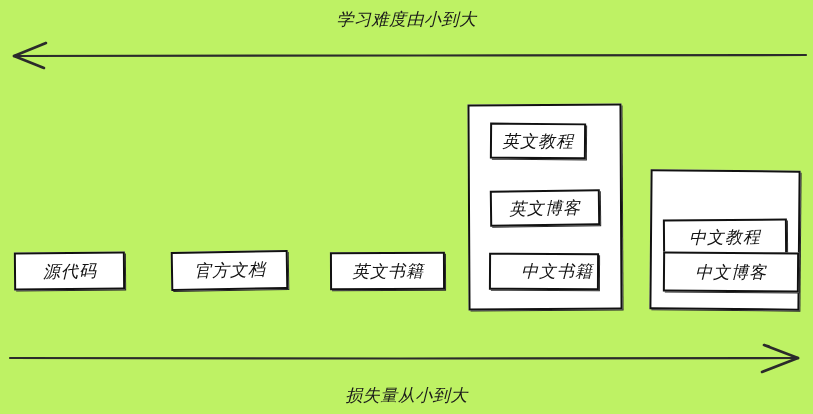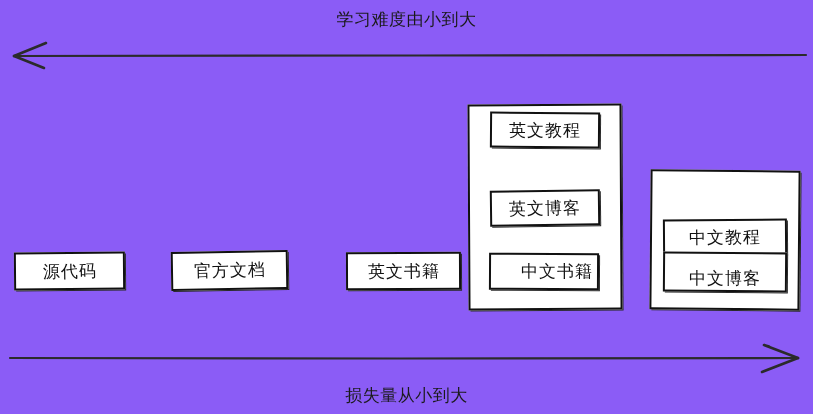--- a/index.html
+++ b/index.html
@@ -7,22 +7,23 @@
     padding: 0;
     background: #ffffff;
   }
   body {
     font-family: "Liberation Sans", "DejaVu Sans", sans-serif;
   }
   #canvas {
     position: relative;
     width: 813px;
     height: 414px;
-    background: #8b5cf6;
+    background: #bef264;
     overflow: hidden;
+    font-style: italic;
   }
   .axis-label {
     position: absolute;
     font-size: 17px;
     color: #1a1a1a;
     white-space: nowrap;
     letter-spacing: 0.5px;
     font-family: "DejaVu Sans", "Liberation Sans", sans-serif;
   }
   #top-label {
@@ -67,21 +68,21 @@
   .group-box {
     position: absolute;
     box-sizing: border-box;
     background: #ffffff;
     border: 2px solid #111111;
     box-shadow: 1.5px 1.5px 0 -0.5px #2a2a2a;
   }
   
   .sk1 { transform: rotate(-0.5deg); }
   .sk2 { transform: rotate(-0.9deg); }
-  .sk3 { transform: rotate(-0.25deg); margin-left: 16px; }
+  .sk3 { transform: rotate(-0.25deg); }
   .sk4 { transform: rotate(0.45deg); }
   .sk5 { transform: rotate(-0.7deg); }
   .sk6 { transform: rotate(0.3deg); padding-left: 26px; }
   .sk7 { transform: rotate(-0.4deg); margin-top: 29px; }
   .sk8 { transform: rotate(0.5deg); }
   .sk9 { transform: rotate(-0.3deg); }
 </style>
 </head>
 <body>
 
@@ -111,37 +112,37 @@
   <div class="node sk2" style="left:171px; top:251px; width:117px; height:39px;">
     <span class="node-text">官方文档</span>
   </div>
 
   <div class="node sk3" style="left:330px; top:252px; width:115px; height:38px;">
     <span class="node-text">英文书籍</span>
   </div>
 
   <div class="group-box sk9" style="left:468px; top:104px; width:154px; height:206px;"></div>
 
-  <div class="node sk4" style="left:490px; top:112px; width:110px; height:36px;justify-content:center;">
+  <div class="node sk4" style="left:490px; top:123px; width:96px; height:36px;justify-content:center;">
     <span class="node-text">英文教程</span>
   </div>
 
   <div class="node sk5" style="left:490px; top:190px; width:110px; height:36px;">
     <span class="node-text">英文博客</span>
   </div>
 
   <div class="node sk6" style="left:489px; top:253px; width:110px; height:37px;">
     <span class="node-text">中文书籍</span>
   </div>
 
   <div class="group-box sk8" style="left:650px; top:170px; width:150px; height:140px;"></div>
 
   <div class="node sk7" style="left:663px; top:190px; width:124px; height:36px;">
     <span class="node-text">中文教程</span>
   </div>
 
-  <div class="node sk4" style="left:663px; top:252px; width:124px; height:40px;align-items:flex-end;">
+  <div class="node sk4" style="left:663px; top:252px; width:136px; height:40px;">
     <span class="node-text">中文博客</span>
   </div>
 
   <div class="axis-label" id="bottom-label">损失量从小到大</div>
 
 </div>
 
 </body></html>

